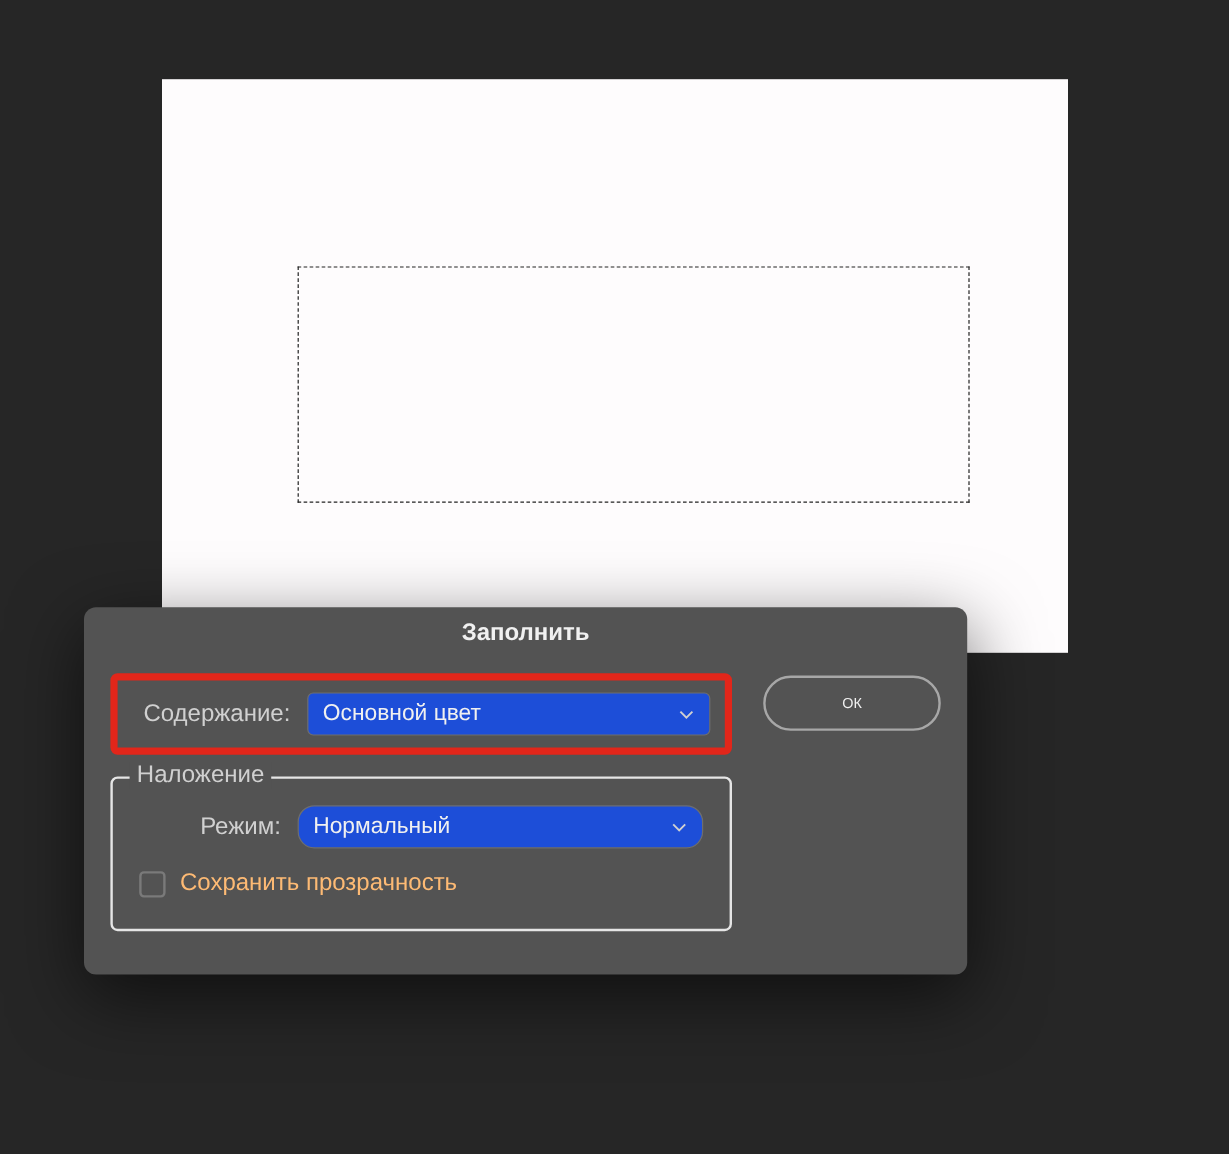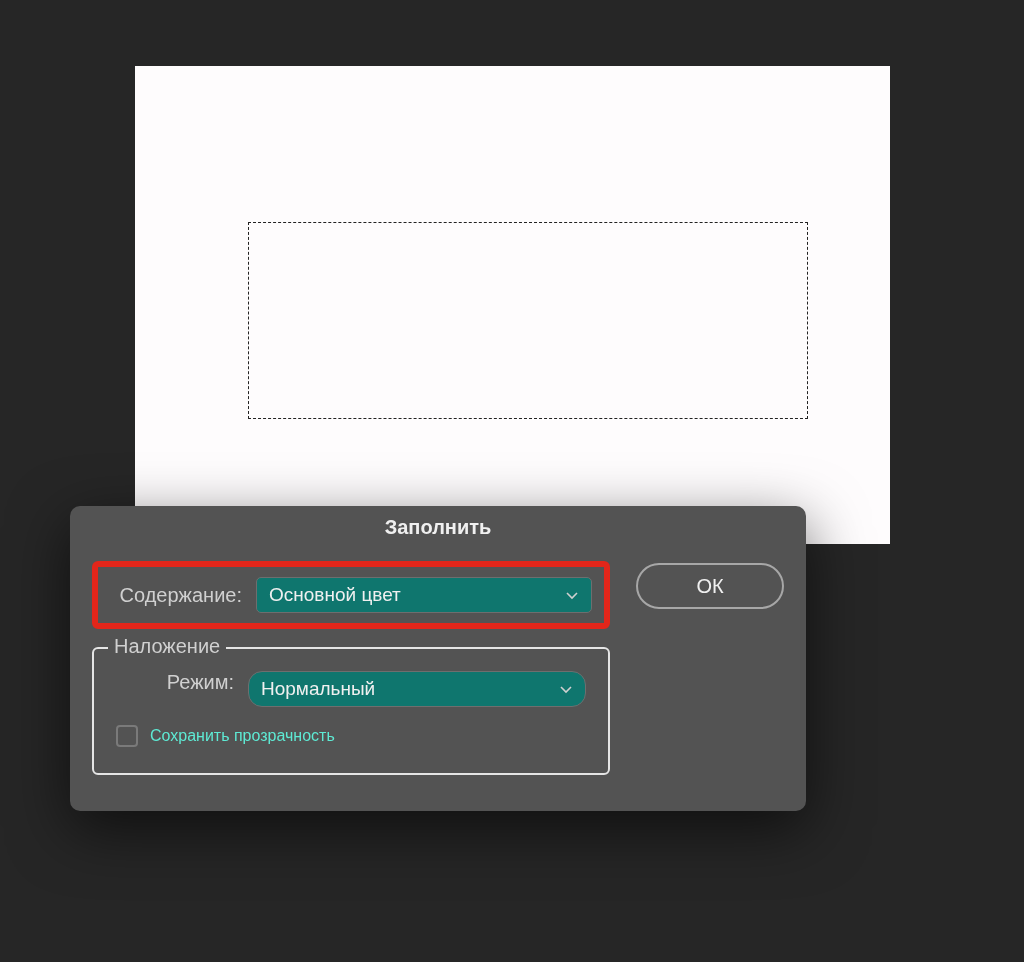--- a/index.html
+++ b/index.html
@@ -78,21 +78,21 @@
   .highlight .lbl {
     color: #d0d0d0;
     font-size: 20px;
     min-width: 140px;
     text-align: right;
     padding-right: 4px;
   }
   .dropdown {
     flex: 1;
     height: 36px;
-    background: #0f766e;
+    background: #1d4ed8;
     border: 1px solid #6e6e6e;
     border-radius: 5px;
     color: #f0f0f0;
     font-size: 19px;
     display: flex;
     align-items: center;
     justify-content: space-between;
     padding: 16px 12px;
     cursor: pointer;
   }
@@ -110,21 +110,21 @@
     position: absolute;
     top: -14px;
     left: 14px;
     background: #535353;
     color: #d0d0d0;
     font-size: 20px;
     padding: 0 6px;
   }
   .row {
     display: flex;
-    align-items: flex-start;
+    align-items: center;
     gap: 10px;
     margin-bottom: 18px;
   }
   .row .lbl {
     color: #d0d0d0;
     font-size: 20px;
     min-width: 122px;
     text-align: right;
     padding-right: 4px;
   }
@@ -152,32 +152,32 @@
   }
   .checkbox {
     width: 22px;
     height: 22px;
     border: 2px solid #7a7a7a;
     border-radius: 4px;
     background: transparent;
     cursor: pointer;
   }
   .check-label {
-    color: #5eead4;
-    font-size: 16px;
+    color: #fdba74;
+    font-size: 20px;
   }
 
   
   .btn {
     height: 46px;
     border-radius: 23px;
     border: 2px solid #a7a7a7;
     background: transparent;
     color: #f0f0f0;
-    font-size: 20px;
+    font-size: 12px;
     cursor: pointer;
     display: flex;
     align-items: center;
     justify-content: center;
   }
 
 </style>
 </head>
 <body>
 

